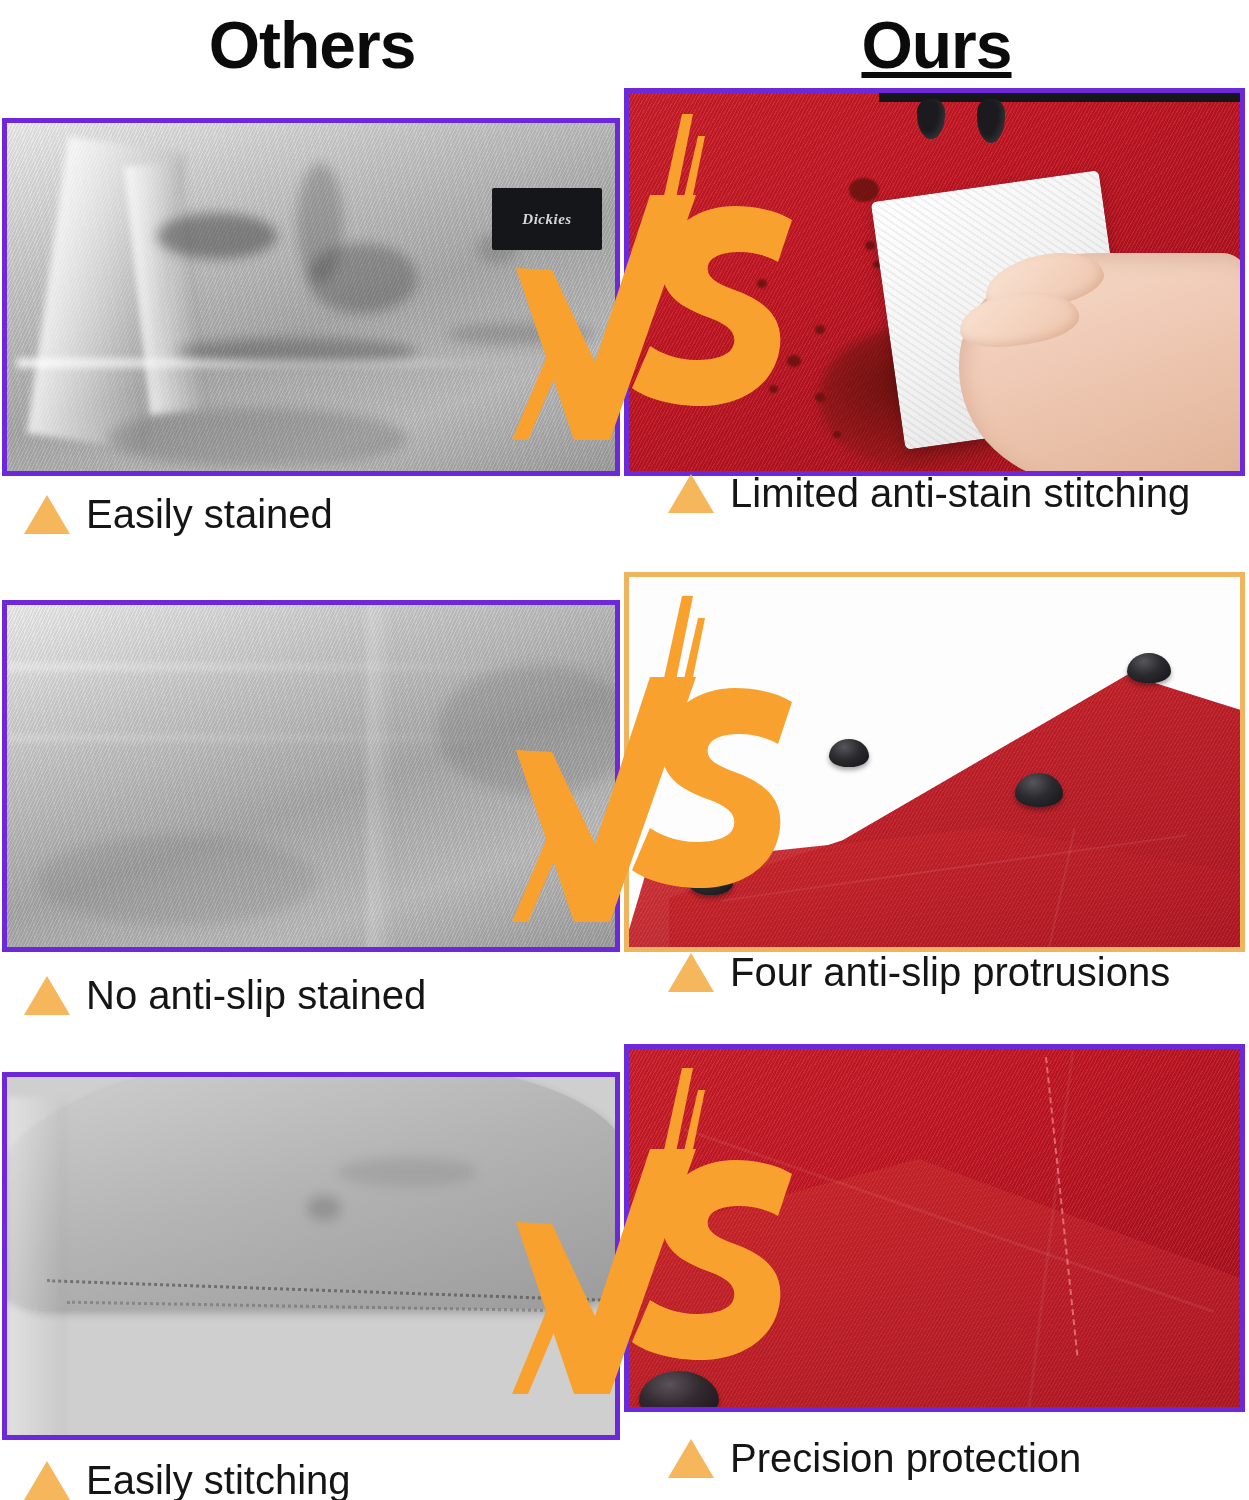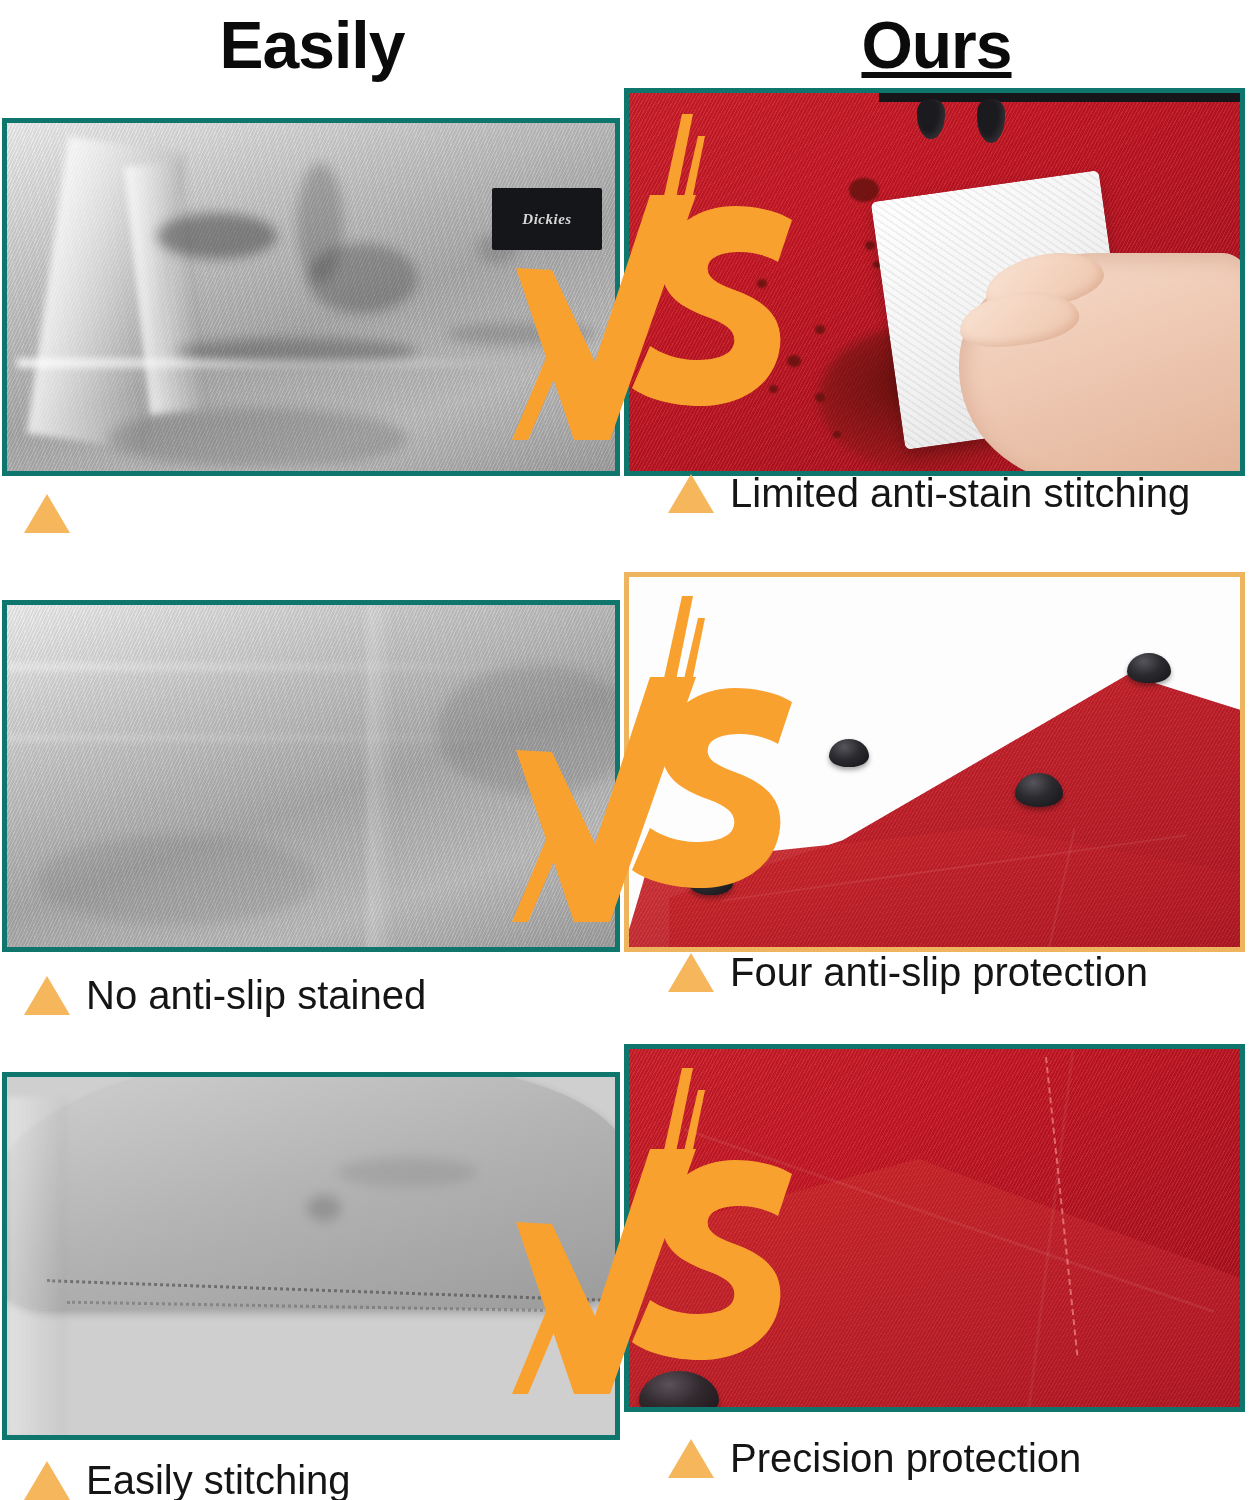--- a/index.html
+++ b/index.html
@@ -38,21 +38,21 @@
     line-height: 86px;
     font-family: "Liberation Sans", sans-serif;
   }
   .col-title.left  { left: 0;   width: 624px; text-align: center; }
   .col-title.right { left: 624px; width: 625px; text-align: center; text-decoration: underline; }
 
   
   .panel {
     position: absolute;
     box-sizing: border-box;
-    border: 5px solid #0f766e;
+    border: 5px solid #6d28d9;
     overflow: hidden;
     background: #cfcfcf;
   }
   .panel-inner {
     position: absolute;
     inset: 0;
     overflow: hidden;
   }
 
   
@@ -217,21 +217,21 @@
     font-family: "Liberation Sans", sans-serif;
     line-height: 1;
   }
 </style>
 </head>
 <body>
 
 <div class="page">
 
   <div class="header-row">
-    <div class="col-title left">Easily</div>
+    <div class="col-title left">Others</div>
     <div class="col-title right">Ours</div>
   </div>
 
   <div class="panel" style="left:2px; top:118px; width:618px; height:358px;">
     <div class="panel-inner">
       <div class="ph-grey"></div>
       <div class="crease" style="left:40px; top:20px; width:120px; height:300px; transform:rotate(8deg);"></div>
       <div class="crease" style="left:130px; top:40px; width:60px; height:250px; transform:rotate(-6deg);"></div>
       <div class="crease" style="left:10px; top:235px; width:600px; height:10px;"></div>
       <div class="smudge" style="left:150px; top:90px; width:120px; height:46px;"></div>
@@ -288,20 +288,21 @@
                  C148,290 176,296 200,296 C242,296 276,274 280,236
                  C284,200 254,187 232,179 C214,172 206,166 208,156
                  C210,146 224,142 240,142 C254,142 268,146 278,152 L292,110
                  C278,101 256,96 235,96 Z"></path>
       </g>
     </svg>
   </div>
 
   <div class="caption" style="left:24px; top:494px;">
     <span class="tri"></span>
+    <span class="caption-text">Easily stained</span>
   </div>
   <div class="caption" style="left:668px; top:473px;">
     <span class="tri"></span>
     <span class="caption-text">Limited anti-stain stitching</span>
   </div>
 
   <div class="panel" style="left:2px; top:600px; width:618px; height:352px;">
     <div class="panel-inner">
       <div class="ph-grey"></div>
       <div class="crease" style="left:0px; top:58px; width:620px; height:8px; opacity:.5;"></div>
@@ -346,21 +347,21 @@
       </g>
     </svg>
   </div>
 
   <div class="caption" style="left:24px; top:975px;">
     <span class="tri"></span>
     <span class="caption-text">No anti-slip stained</span>
   </div>
   <div class="caption" style="left:668px; top:952px;">
     <span class="tri"></span>
-    <span class="caption-text">Four anti-slip protection</span>
+    <span class="caption-text">Four anti-slip protrusions</span>
   </div>
 
   <div class="panel" style="left:2px; top:1072px; width:618px; height:368px;">
     <div class="panel-inner">
       <div class="weave"></div>
       <div class="flap" style="left:-20px; top:-18px; width:640px; height:250px;"></div>
       <div class="ragged" style="left:40px; top:212px; width:560px; transform:rotate(2deg);"></div>
       <div class="ragged" style="left:60px; top:228px; width:500px; transform:rotate(1deg); opacity:.6;"></div>
       <div class="crease" style="left:0px; top:20px; width:60px; height:340px; opacity:.5;"></div>
       <div class="smudge" style="left:330px; top:80px; width:140px; height:30px; opacity:.25;"></div>

